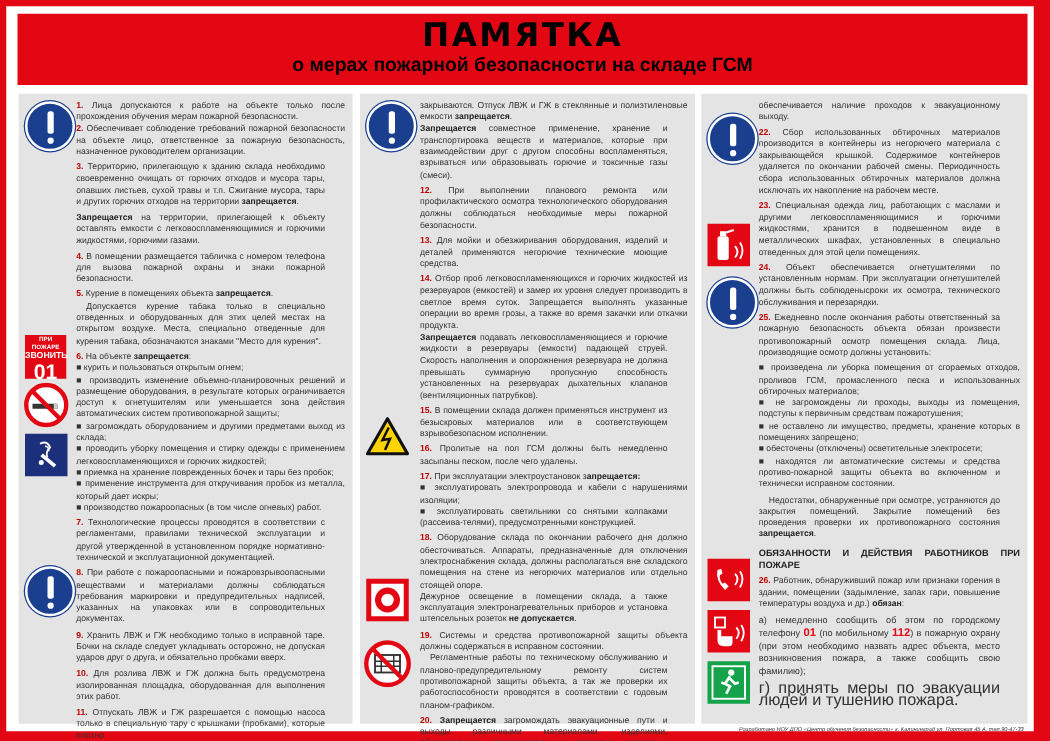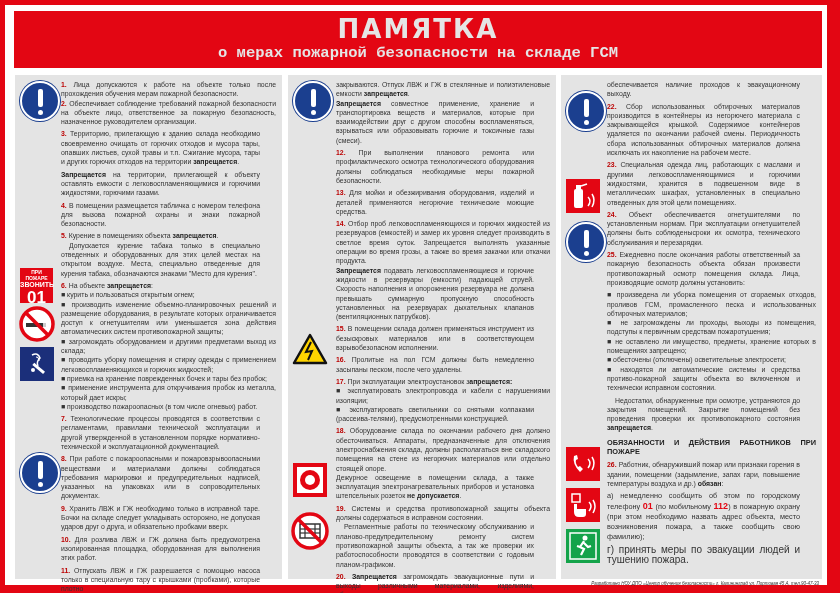--- a/index.html
+++ b/index.html
@@ -1,22 +1,22 @@
 <!DOCTYPE html>
 <html><head>
 <meta charset="utf-8">
 <style>
   html, body { margin:0; padding:0; }
   body { width:840px; height:593px; background:#fff; position:relative; overflow:hidden; font-family:"Liberation Sans", sans-serif; }
   .frame { position:absolute; left:0; top:0; width:840px; height:593px; box-sizing:border-box; border:5px solid #e30613; background:#fff; }
   .frame-right { position:absolute; right:0; top:0; width:13px; height:593px; background:#e30613; }
   .frame-bottom { position:absolute; left:0; bottom:0; width:840px; height:8px; background:#e30613; }
-  .header { position:absolute; left:14px; top:11px; width:808px; height:57px; background:#e30613; color:#e5e5e5; text-align:center; }
+  .header { position:absolute; left:14px; top:11px; width:808px; height:57px; background:#e30613; color:#000000; text-align:center; }
   .title { font-family:"DejaVu Sans", sans-serif; font-weight:bold; font-size:26px; letter-spacing:2px; margin-top:4px; line-height:28px; }
-  .subtitle { font-family:Liberation Mono, monospace; font-weight:bold; font-size:15.5px; line-height:20px; }
+  .subtitle { font-family:Liberation Sans, sans-serif; font-weight:bold; font-size:15.5px; line-height:20px; }
   .panel { position:absolute; top:75px; height:504px; background:#e4e4e4; box-sizing:border-box;text-decoration:underline; }
   .p1 { left:15px; width:267px; }
   .p2 { left:288px; width:268px; }
   .p3 { left:561px; width:261px;padding-left:18px; }
   .text { position:absolute; top:5px; color:#333; font-size:6.9px; line-height:9.3px; text-align:justify; }
   .p1 .text { left:46px; right:6px; }
   .p2 .text { left:48px; right:6px; }
   .p3 .text { left:46px; right:6px; }
   .text p { margin:0 16px 3px 0; }
   .text p.ni { margin:0 0 0 0; }
@@ -201,17 +201,17 @@
     <p><span class="num">25.</span><span> Ежедневно после окончания работы ответственный за пожарную безопасность объекта обязан произвести противопожарный осмотр помещения склада. Лица, производящие осмотр должны установить:</span></p>
     <p class="ni">■ <span>произведена ли уборка помещения от сгораемых отходов, проливов ГСМ, промасленного песка и использованных обтирочных материалов;</span></p>
     <p class="ni">■ <span>не загромождены ли проходы, выходы из помещения, подступы к первичным средствам пожаротушения;</span></p>
     <p class="ni">■ <span>не оставлено ли имущество, предметы, хранение которых в помещениях запрещено;</span></p>
     <p class="ni">■ <span>обесточены (отключены) осветительные электросети;</span></p>
     <p>■ <span>находятся ли автоматические системы и средства противо-пожарной защиты объекта во включенном и технически исправном состоянии.</span></p>
     <p style="text-indent:8px"><span>Недостатки, обнаруженные при осмотре, устраняются до закрытия помещений. Закрытие помещений без проведения проверки их противопожарного состояния </span><b>запрещается</b>.</p>
     <p class="sec">ОБЯЗАННОСТИ И ДЕЙСТВИЯ РАБОТНИКОВ ПРИ ПОЖАРЕ</p>
     <p><span class="num">26.</span><span> Работник, обнаруживший пожар или признаки горения в здании, помещении (задымление, запах гари, повышение температуры воздуха и др.) </span><b>обязан</b>:</p>
     <p style="font-size:7.3px;line-height:10px;"><span>а) немедленно сообщить об этом по городскому телефону </span><span class="red">01</span><span> (по мобильному </span><span class="red">112</span><span>) в пожарную охрану (при этом необходимо назвать адрес объекта, место возникновения пожара, а также сообщить свою фамилию);</span></p>
-    <p style="font-size:10px;line-height:10px;"><span>г) принять меры по эвакуации людей и тушению пожара.</span></p>
+    <p style="font-size:13px;line-height:10px;"><span>г) принять меры по эвакуации людей и тушению пожара.</span></p>
   </div>
 </div>
 
 <div class="footer-note">Разработано НОУ ДПО «Центр обучения безопасности» г. Калининград ул. Портовая 45 А, тел.90-47-33</div>
 
 </body></html>

